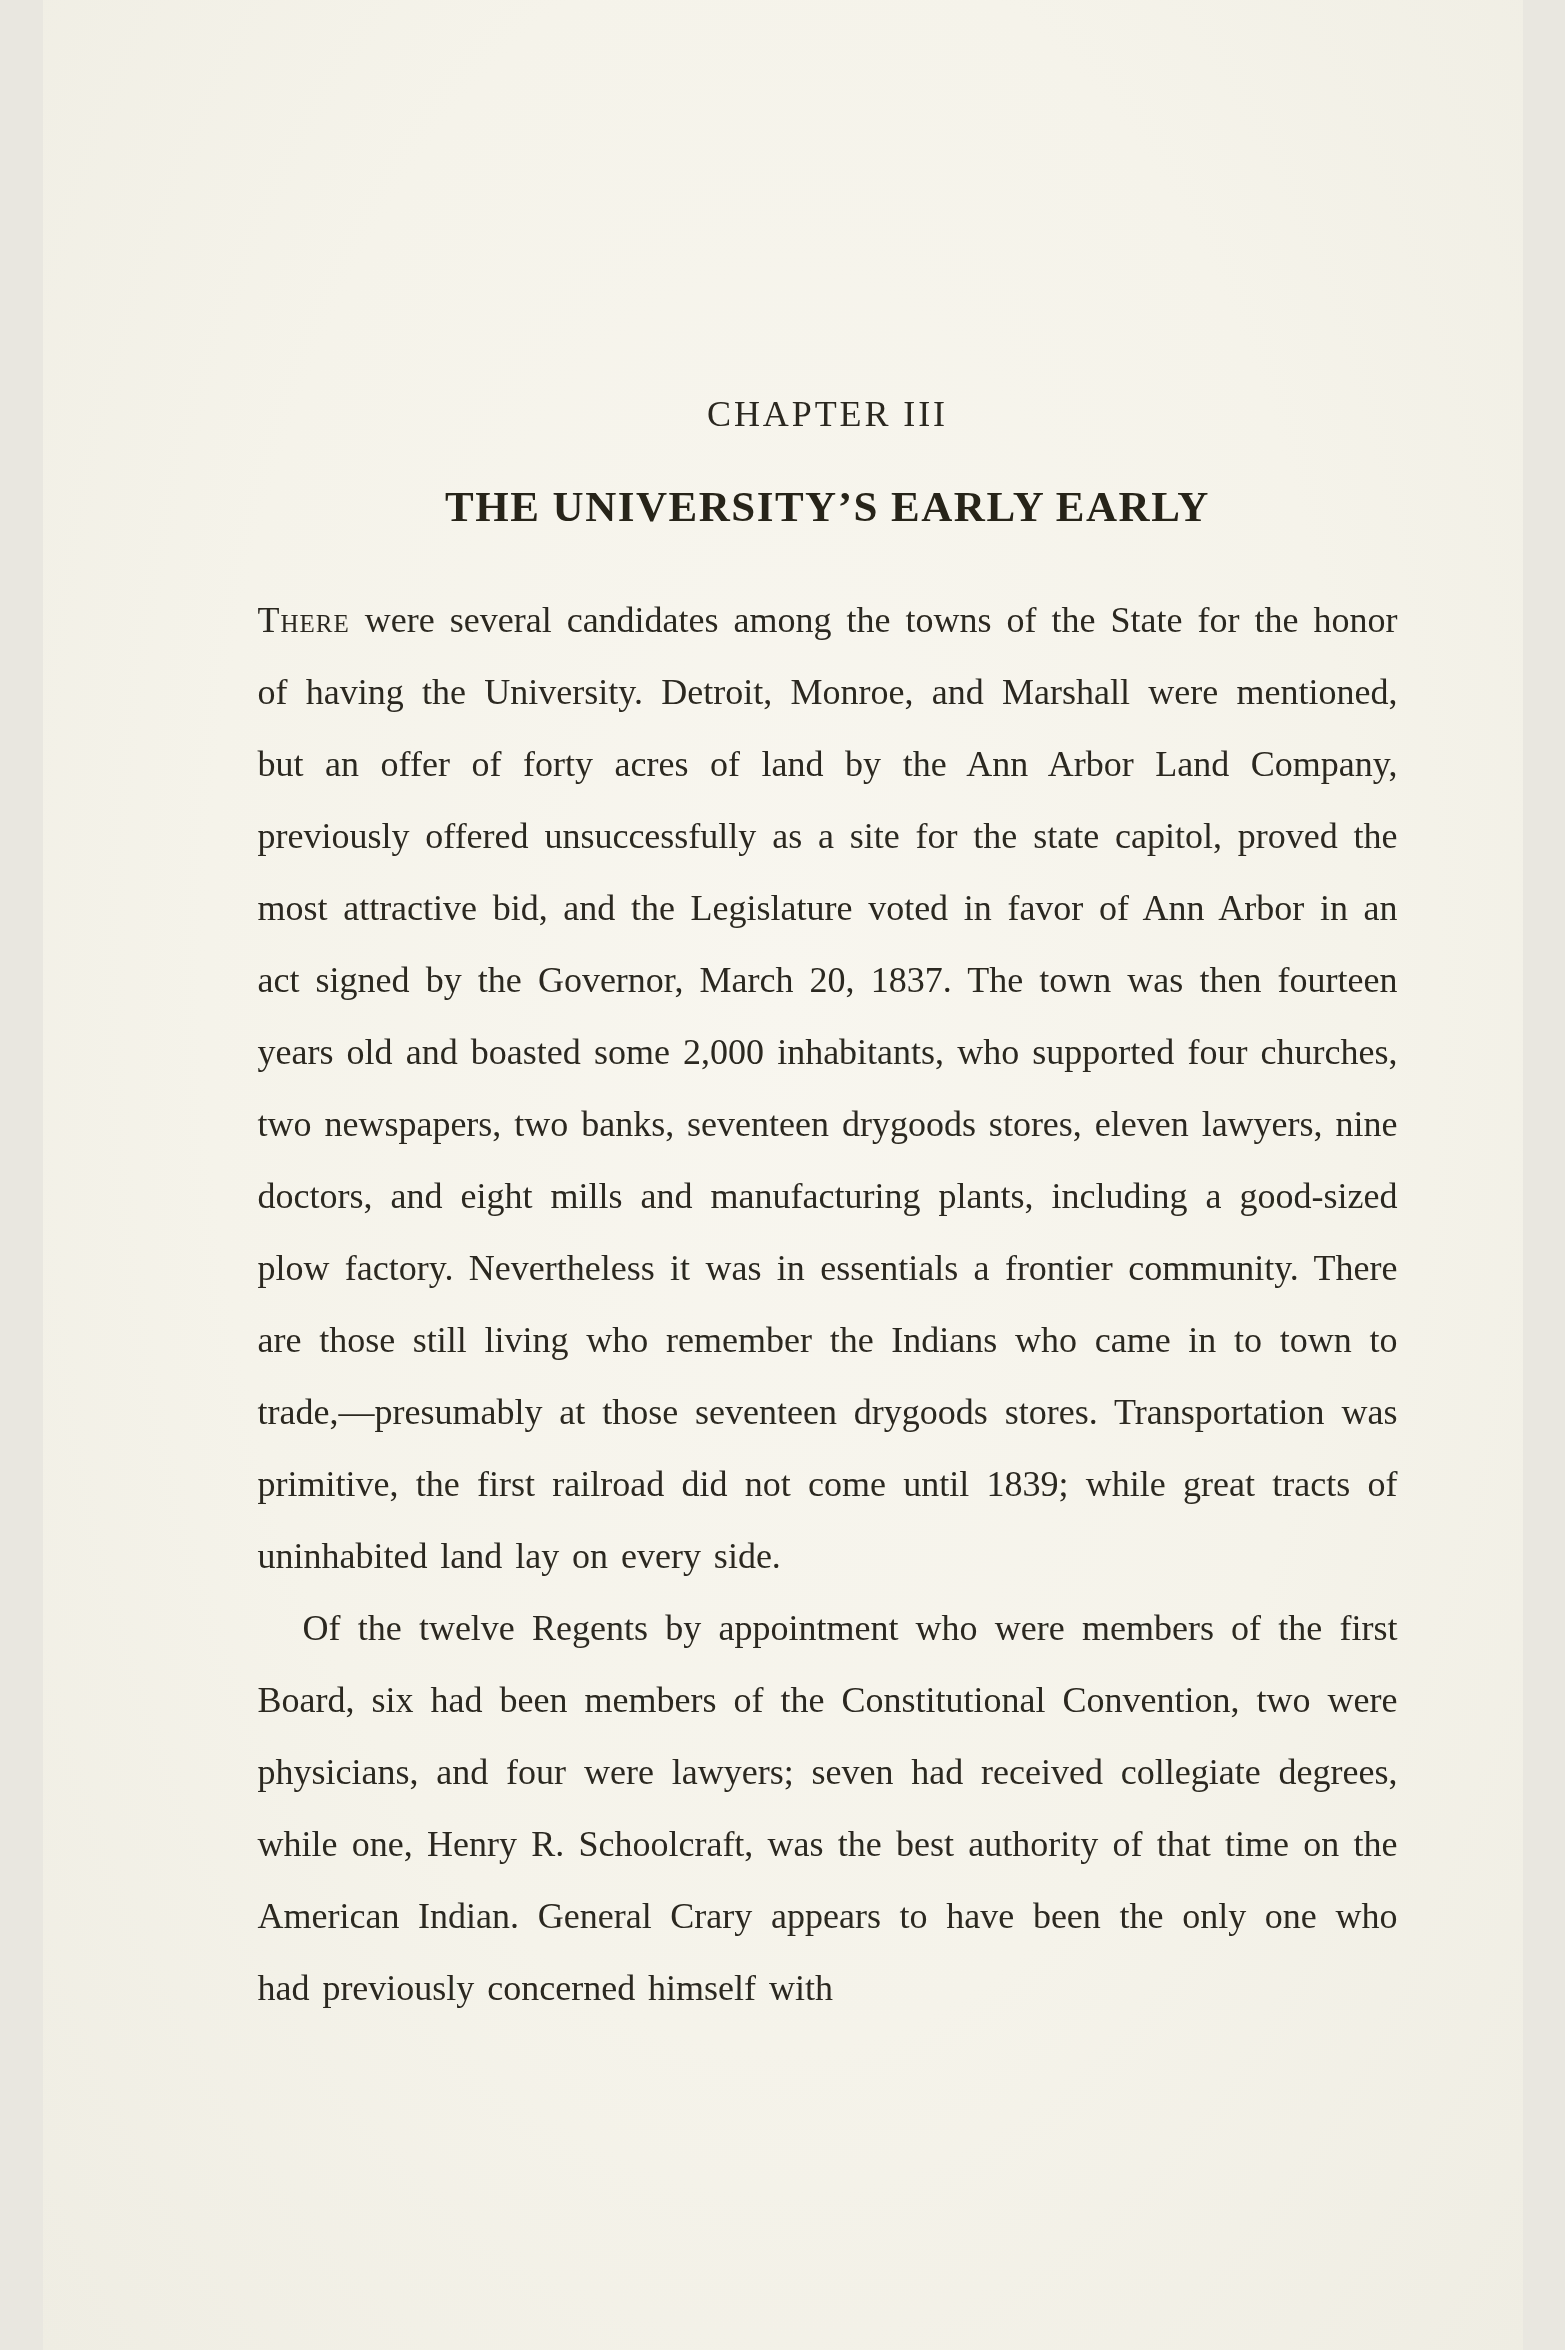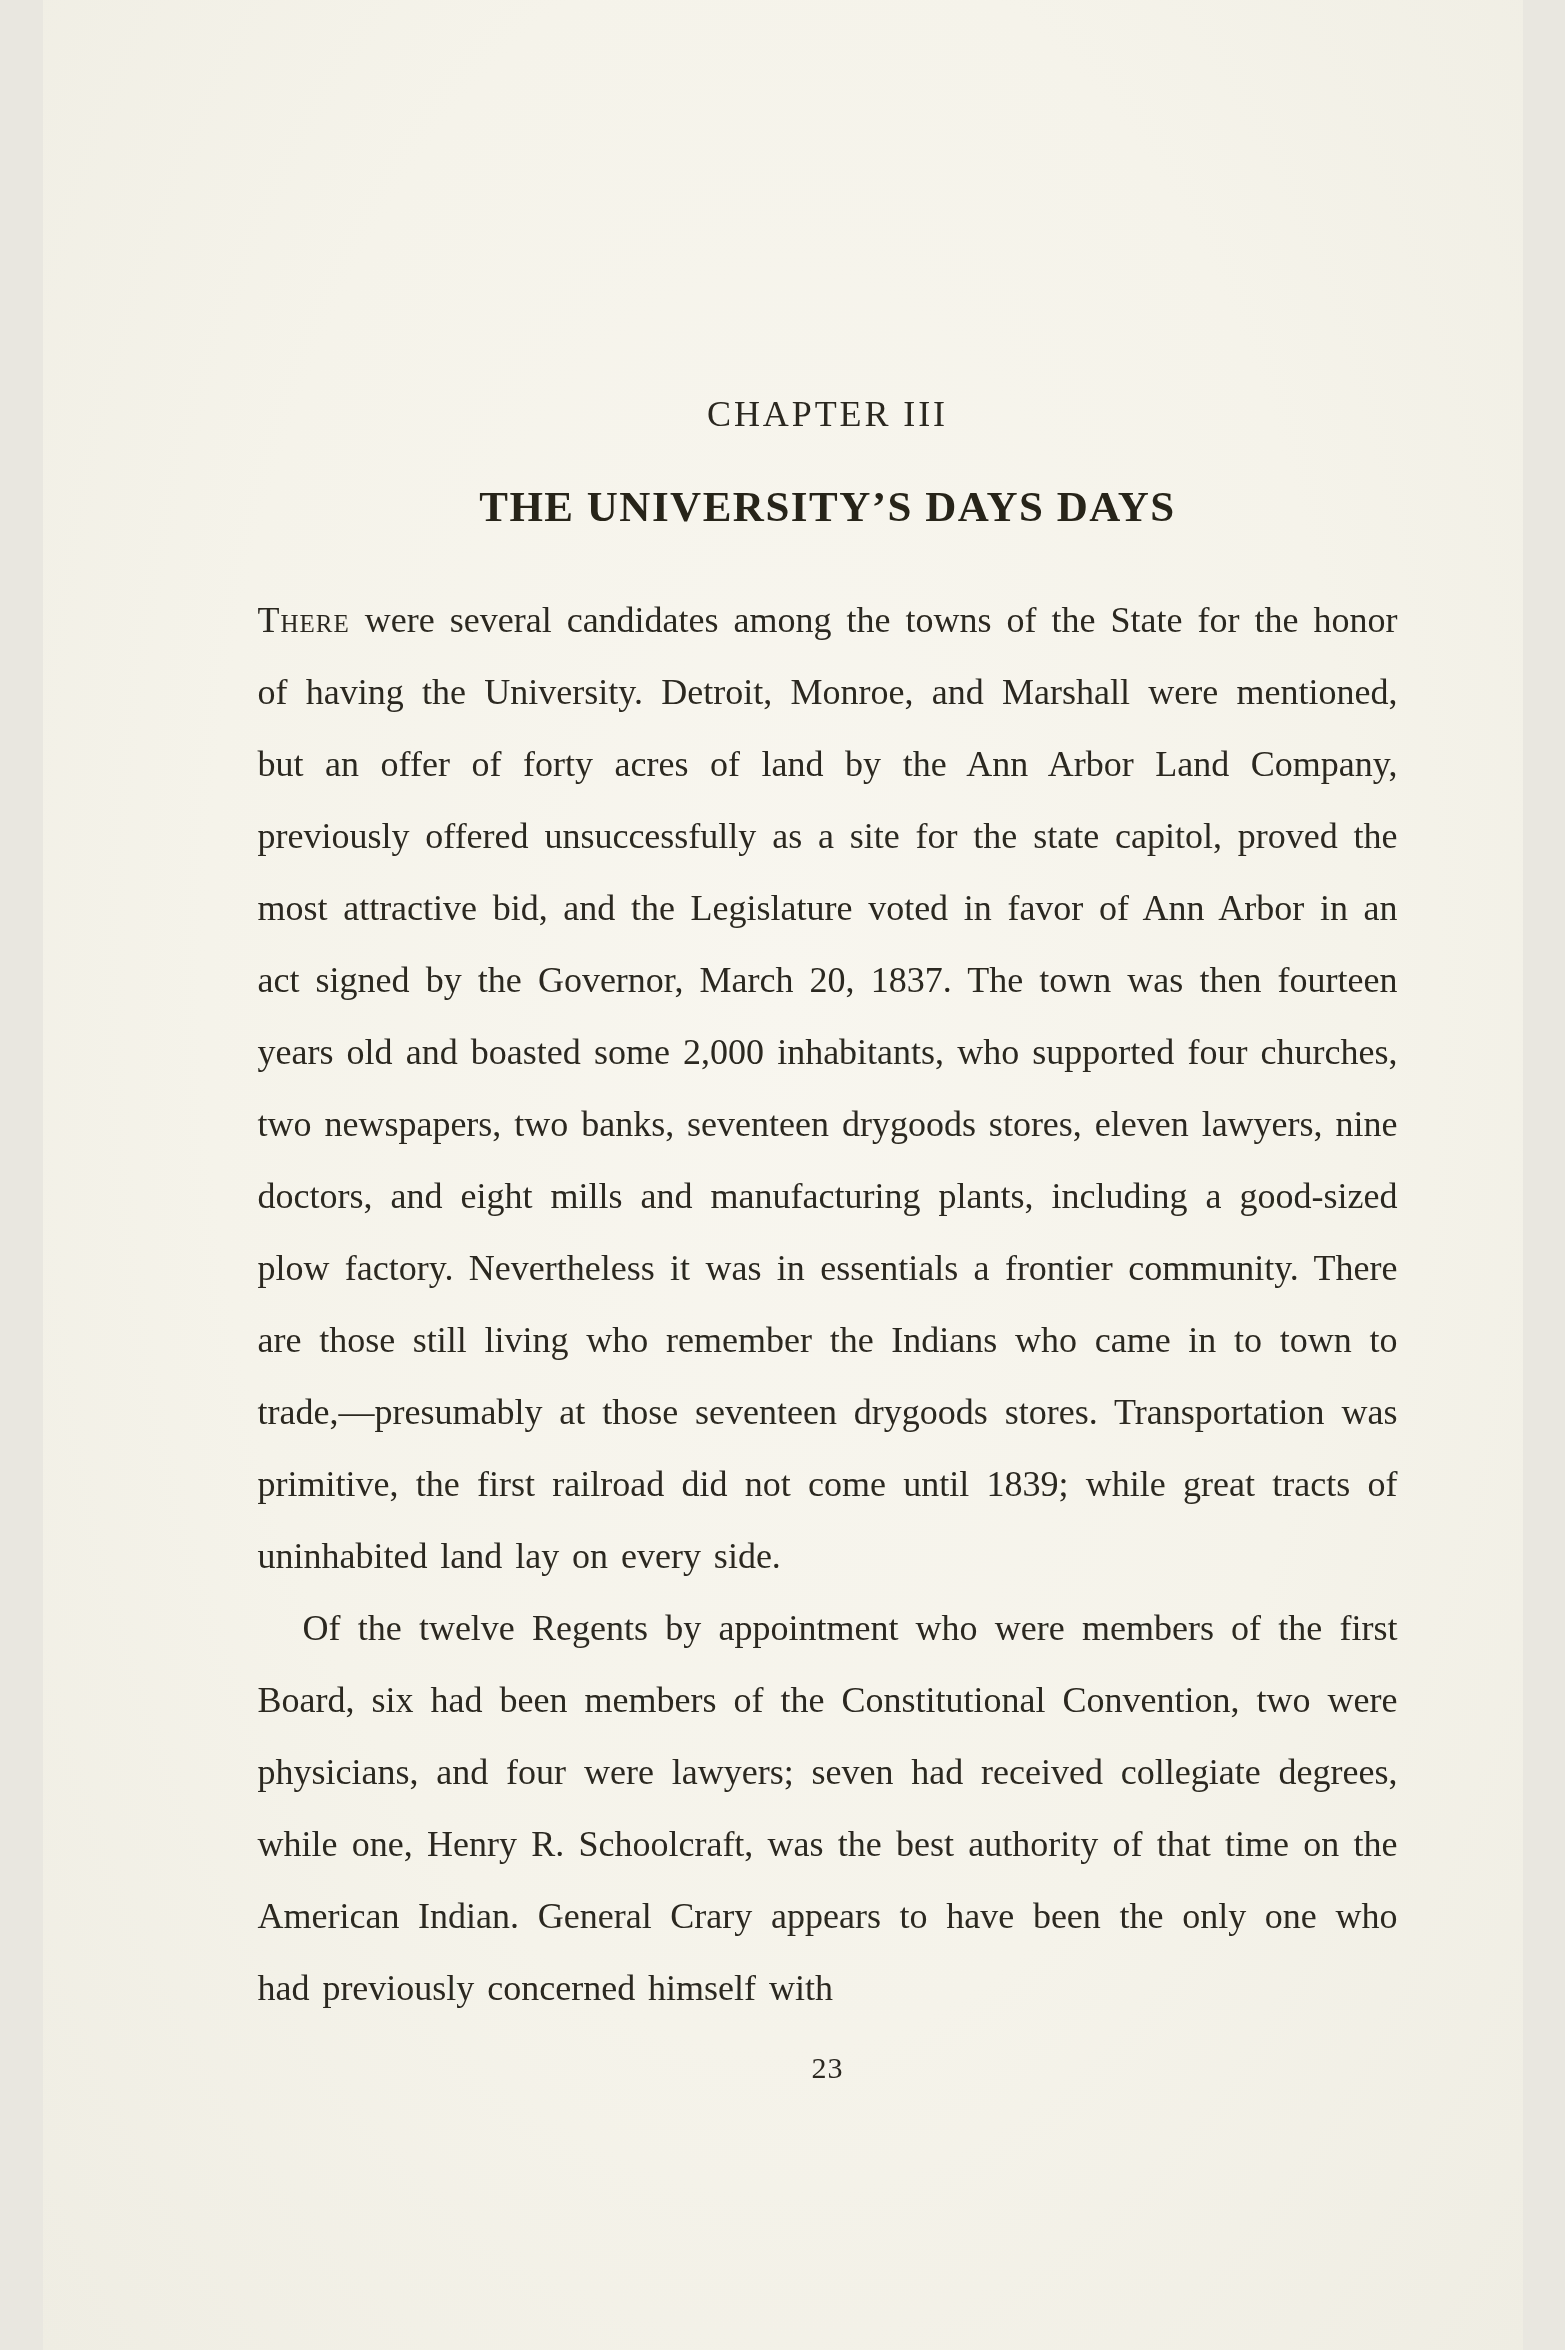--- a/index.html
+++ b/index.html
@@ -75,27 +75,26 @@
   }
 </style>
 </head>
 <body>
 
 <div class="page">
   <div class="content">
 
     <div class="chapter-heading">CHAPTER III</div>
 
-    <h1 class="page-title">THE UNIVERSITY’S DAYS DAYS</h1>
+    <h1 class="page-title">THE UNIVERSITY’S EARLY EARLY</h1>
 
     <div class="body-text">
 
       <p class="para"><span class="lead-word">There</span><span> were several candidates among the towns of the State for the honor of having the University.  Detroit, Monroe, and Marshall were mentioned, but an offer of forty acres of land by the Ann Arbor Land Company, previously offered unsuccessfully as a site for the state capitol, proved the most attractive bid, and the Legislature voted in favor of Ann Arbor in an act signed by the Governor, March 20, 1837.  The town was then fourteen years old and boasted some 2,000 inhabitants, who supported four churches, two newspapers, two banks, seventeen drygoods stores, eleven lawyers, nine doctors, and eight mills and manufacturing plants, including a good-sized plow factory.  Nevertheless it was in essentials a frontier community.  There are those still living who remember the Indians who came in to town to trade,—presumably at those seventeen drygoods stores. Transportation was primitive, the first railroad did not come until 1839; while great tracts of uninhabited land lay on every side.</span></p>
 
       <p class="para"><span>Of the twelve Regents by appointment who were members of the first Board, six had been members of the Constitutional Convention, two were physicians, and four were lawyers; seven had received collegiate degrees, while one, Henry R. Schoolcraft, was the best authority of that time on the American Indian.  General Crary appears to have been the only one who had previously concerned himself with</span></p>
 
     </div>
 
-    <div class="page-number">23</div>
 
   </div>
 </div>
 
 
 </body></html>

